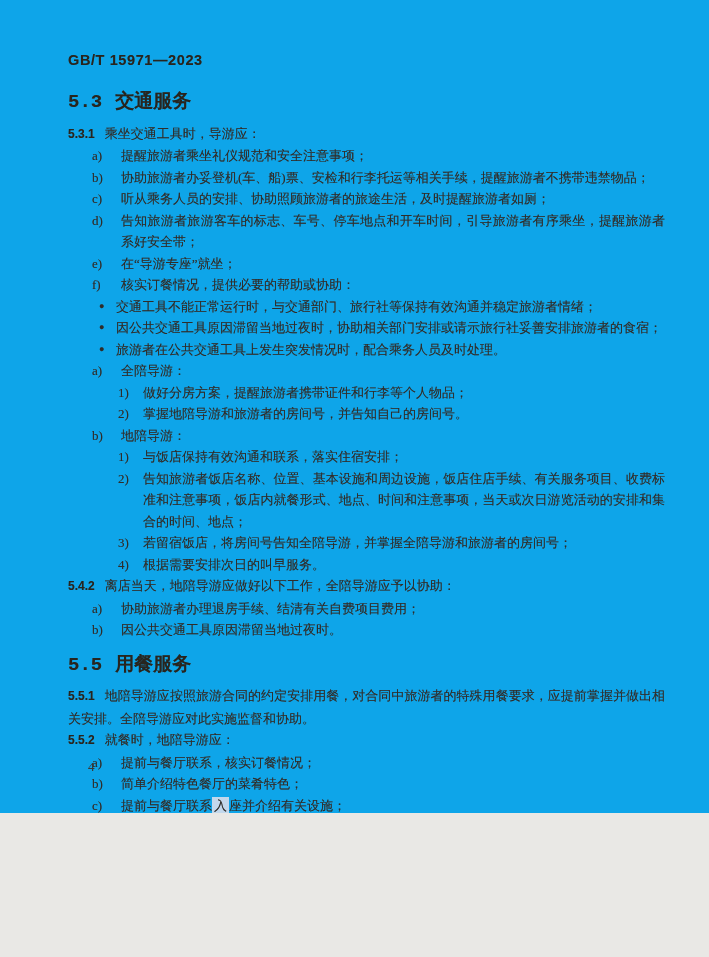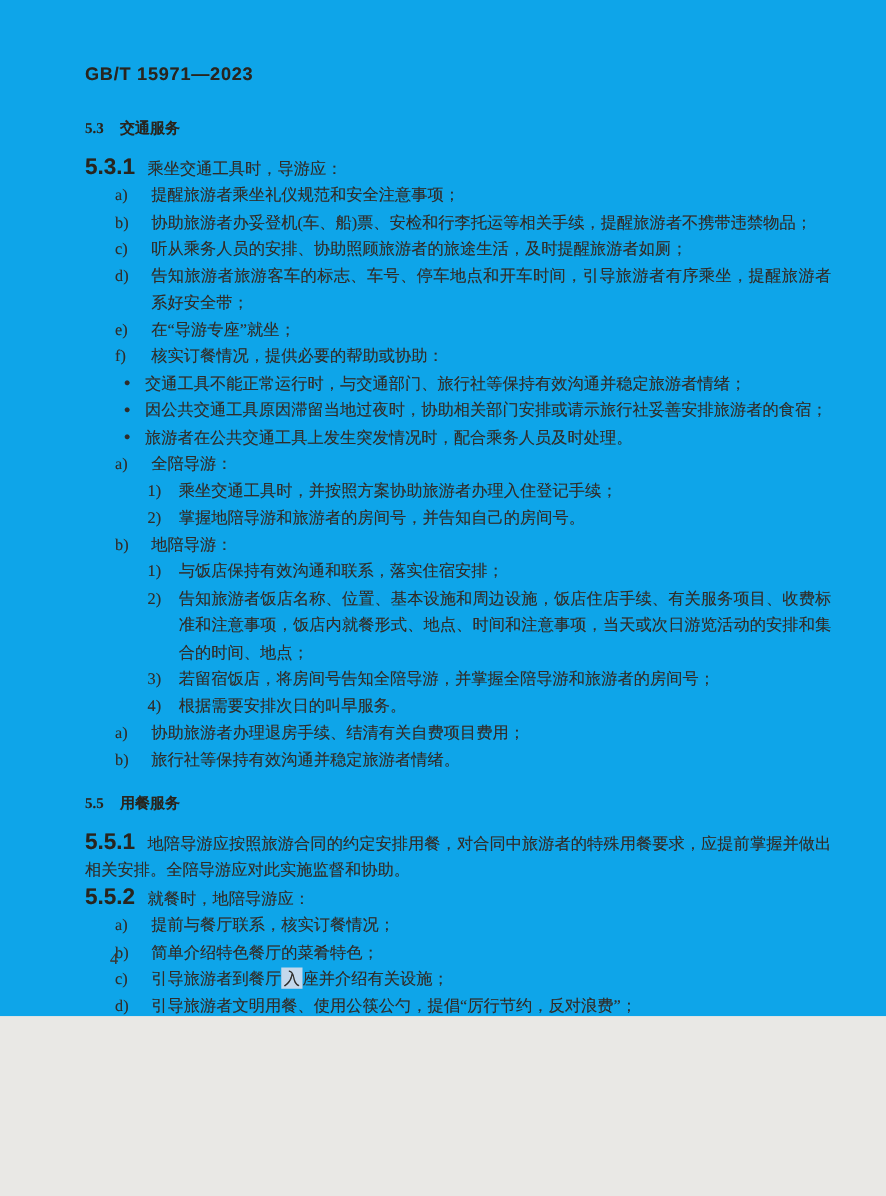--- a/index.html
+++ b/index.html
@@ -19,37 +19,37 @@
   }
   .doc-header {
     font-family: "Liberation Sans", "DejaVu Sans", sans-serif;
     font-size: 14.5px;
     font-weight: 700;
     letter-spacing: 0.6px;
     color: #27251f;
     margin-bottom: 24px;
   }
   .sec {
-    font-family: Liberation Serif, serif;
+    font-family: Liberation Mono, monospace;
     font-weight: 700;
-    font-size: 12px;
+    font-size: 19px;
     color: #27251f;
     margin: 14px 0 9px 0;
     line-height: 21.5px;
   }
   .sec .num { margin-right: 13px; }
   p.clause {
     margin: 0;
     line-height: 21.5px;
     text-align: justify;
   }
   .cnum {
     font-family: "Liberation Sans", "DejaVu Sans", sans-serif;
     font-weight: 700;
-    font-size: 18px;
+    font-size: 12px;
     margin-right: 10px;
     color: #27251f;
   }
   .li { display: flex; line-height: 21.5px; }
   .li .lbl { flex-shrink: 0; }
   .li .txt { flex: 1; text-align: justify; }
   .li.letter { margin-left: 24px; }
   .li.letter .lbl { flex-basis: 29px; }
   .li.sub { margin-left: 50px; }
   .li.sub .lbl { flex-basis: 25px; }
@@ -124,21 +124,21 @@
 
 
 
 
   <div class="li letter">
     <span class="lbl">a)</span>
     <span class="txt">全陪导游：</span>
   </div>
   <div class="li sub">
     <span class="lbl">1)</span>
-    <span class="txt">乘坐交通工具时，并按照方案协助旅游者办理入住登记手续；</span>
+    <span class="txt">做好分房方案，提醒旅游者携带证件和行李等个人物品；</span>
   </div>
   <div class="li sub">
     <span class="lbl">2)</span>
     <span class="txt">掌握地陪导游和旅游者的房间号，并告知自己的房间号。</span>
   </div>
   <div class="li letter">
     <span class="lbl">b)</span>
     <span class="txt">地陪导游：</span>
   </div>
   <div class="li sub">
@@ -151,48 +151,49 @@
   </div>
   <div class="li sub">
     <span class="lbl">3)</span>
     <span class="txt">若留宿饭店，将房间号告知全陪导游，并掌握全陪导游和旅游者的房间号；</span>
   </div>
   <div class="li sub">
     <span class="lbl">4)</span>
     <span class="txt">根据需要安排次日的叫早服务。</span>
   </div>
 
+  <p class="clause"><span class="cnum">5.4.2</span><span>离店当天，地陪导游应做好以下工作，全陪导游应予以协助：</span></p>
 
   <div class="li letter">
     <span class="lbl">a)</span>
     <span class="txt">协助旅游者办理退房手续、结清有关自费项目费用；</span>
   </div>
   <div class="li letter">
     <span class="lbl">b)</span>
-    <span class="txt">旅行社等保持有效沟通并稳定旅游者情绪。</span>
+    <span class="txt">因公共交通工具原因滞留当地过夜时。</span>
   </div>
 
   <div class="sec">
     <span class="num">5.5</span><span>用餐服务</span>
   </div>
 
   <p class="clause"><span class="cnum">5.5.1</span><span>地陪导游应按照旅游合同的约定安排用餐，对合同中旅游者的特殊用餐要求，应提前掌握并做出相关安排。全陪导游应对此实施监督和协助。</span></p>
   <p class="clause"><span class="cnum">5.5.2</span><span>就餐时，地陪导游应：</span></p>
 
   <div class="li letter">
     <span class="lbl">a)</span>
     <span class="txt">提前与餐厅联系，核实订餐情况；</span>
   </div>
   <div class="li letter">
     <span class="lbl">b)</span>
     <span class="txt">简单介绍特色餐厅的菜肴特色；</span>
   </div>
   <div class="li letter">
     <span class="lbl">c)</span>
-    <span class="txt"><span>引导旅游者到餐厅</span><span class="hl">入</span><span>座并介绍有关设施；</span></span>
+    <span class="txt"><span>提前与餐厅联系</span><span class="hl">入</span><span>座并介绍有关设施；</span></span>
   </div>
   <div class="li letter">
     <span class="lbl">d)</span>
     <span class="txt">引导旅游者文明用餐、使用公筷公勺，提倡“厉行节约，反对浪费”；</span>
   </div>
   <div class="li letter">
     <span class="lbl">e)</span>
     <span class="txt">关注用餐情况、解答旅游者在用餐过程中的提问，解决出现的问题。</span>
   </div>
 

